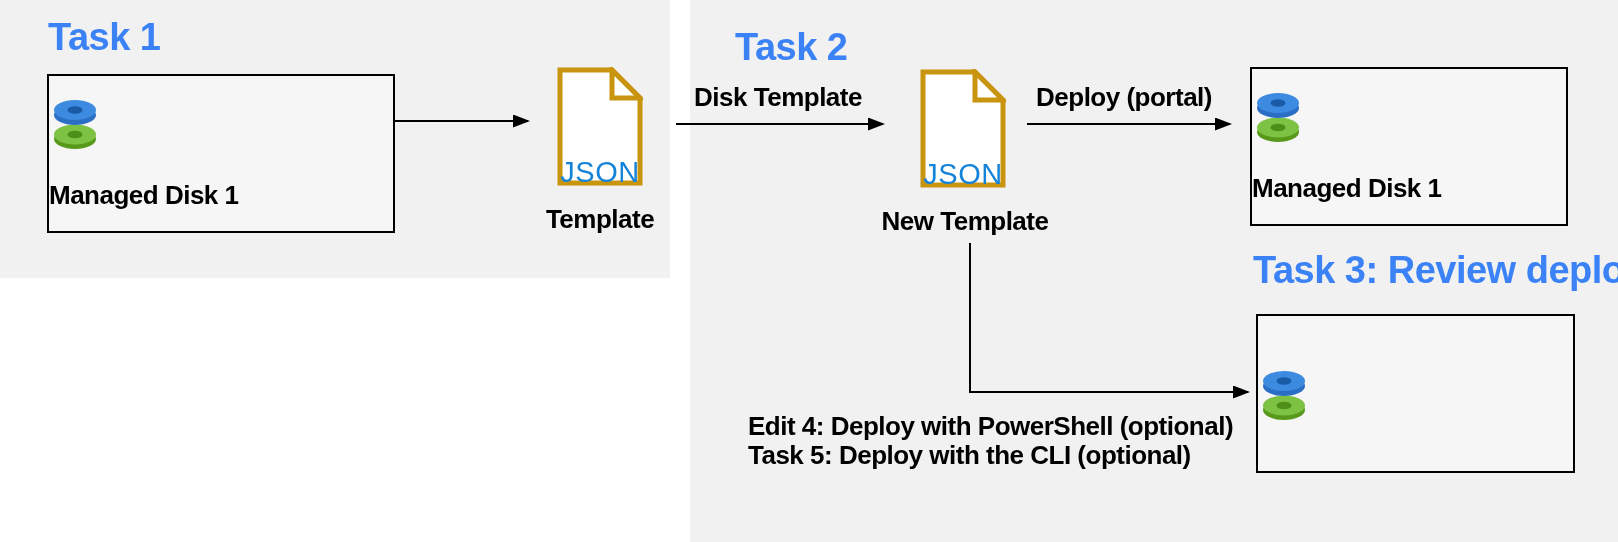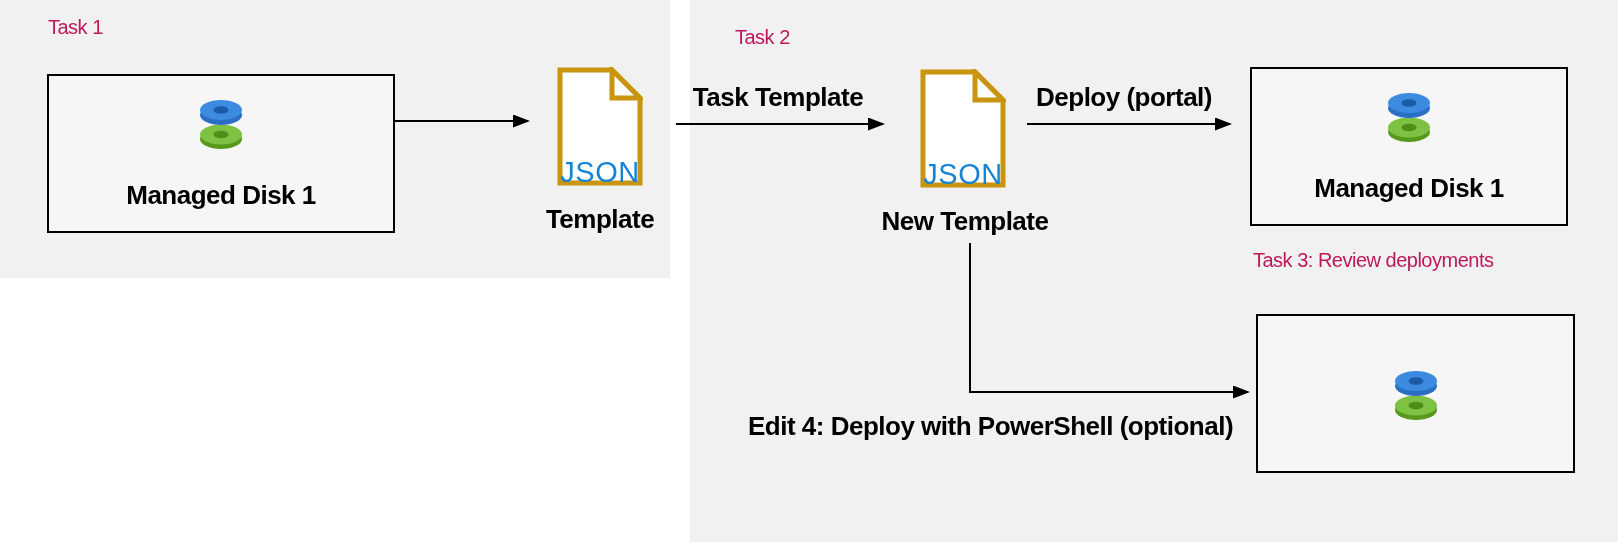--- a/index.html
+++ b/index.html
@@ -9,35 +9,35 @@
     background:#ffffff;
     font-family:"Liberation Sans", sans-serif;
     overflow:hidden;
   }
   .panel{position:absolute;background:#f1f1f1;}
   .panel-left{left:0;top:0;width:670px;height:278px;}
   .panel-right{left:690px;top:0;width:928px;height:542px;}
 
   .task-heading{
     position:absolute;
-    font-size:20px;font-weight:normal;color:#be185d;
+    font-size:38px;font-weight:bold;color:#3b82f6;
     white-space:nowrap;letter-spacing:-0.5px;
   }
   .black-label{
     position:absolute;
     font-size:26px;font-weight:bold;color:#000;
     white-space:nowrap;letter-spacing:-0.5px;
   }
   .centered{transform:translateX(-50%);}
 
   .disk-box{
     position:absolute;
     border:2px solid #000;
     background:#f6f6f6;
-    display:flex;flex-direction:column;align-items:center;justify-content:center;
+    display:flex;flex-direction:column;justify-content:center;
     gap:31px;
   }
   .disk-box .box-label{
     font-size:26px;font-weight:bold;color:#000;white-space:nowrap;letter-spacing:-0.5px;
   }
 
   .doc{position:absolute;}
   .doc svg{display:block;}
   .doc .doc-word{
     position:absolute;left:0;top:51px;width:100%;
@@ -90,21 +90,21 @@
     <svg width="86" height="119" viewBox="0 0 86 119">
       <path d="M3,3 H55 L83,31 V116 H3 Z" fill="#ffffff" stroke="#c9940e" stroke-width="5" stroke-linejoin="miter"></path>
       <path d="M55,3 V31 H83 Z" fill="#ffffff" stroke="#c9940e" stroke-width="5" stroke-linejoin="miter"></path>
     </svg>
     <div class="doc-word">JSON</div>
   </div>
   <div class="black-label centered" style="left:600px;top:204px;">Template</div>
 
   <div class="task-heading" style="left:735px;top:26px;">Task 2</div>
 
-  <div class="black-label centered" style="left:778px;top:82px;">Task Template</div>
+  <div class="black-label centered" style="left:778px;top:82px;">Disk Template</div>
 
   <div class="doc" style="left:920px;top:69px;width:86px;height:119px;">
     <svg width="86" height="119" viewBox="0 0 86 119">
       <path d="M3,3 H55 L83,31 V116 H3 Z" fill="#ffffff" stroke="#c9940e" stroke-width="5" stroke-linejoin="miter"></path>
       <path d="M55,3 V31 H83 Z" fill="#ffffff" stroke="#c9940e" stroke-width="5" stroke-linejoin="miter"></path>
     </svg>
     <div class="doc-word">JSON</div>
   </div>
   <div class="black-label centered" style="left:965px;top:206px;">New Template</div>
 
@@ -129,14 +129,15 @@
       <ellipse cx="26" cy="42" rx="21" ry="10" fill="#58991c"></ellipse>
       <ellipse cx="26" cy="37.5" rx="21" ry="10" fill="#7dc243"></ellipse>
       <ellipse cx="26" cy="37.5" rx="7.5" ry="3.8" fill="#4e8f1a"></ellipse>
       <ellipse cx="26" cy="18" rx="21" ry="10" fill="#2b6fc4"></ellipse>
       <ellipse cx="26" cy="13" rx="21" ry="10" fill="#3d8be0"></ellipse>
       <ellipse cx="26" cy="13" rx="7.5" ry="3.8" fill="#1a5ba8"></ellipse>
     </svg>
   </div>
 
   <div class="black-label" style="left:748px;top:411px;">Edit 4: Deploy with PowerShell (optional)</div>
+  <div class="black-label" style="left:748px;top:440px;">Task 5: Deploy with the CLI (optional)</div>
 
 </div>
 
 </body></html>

